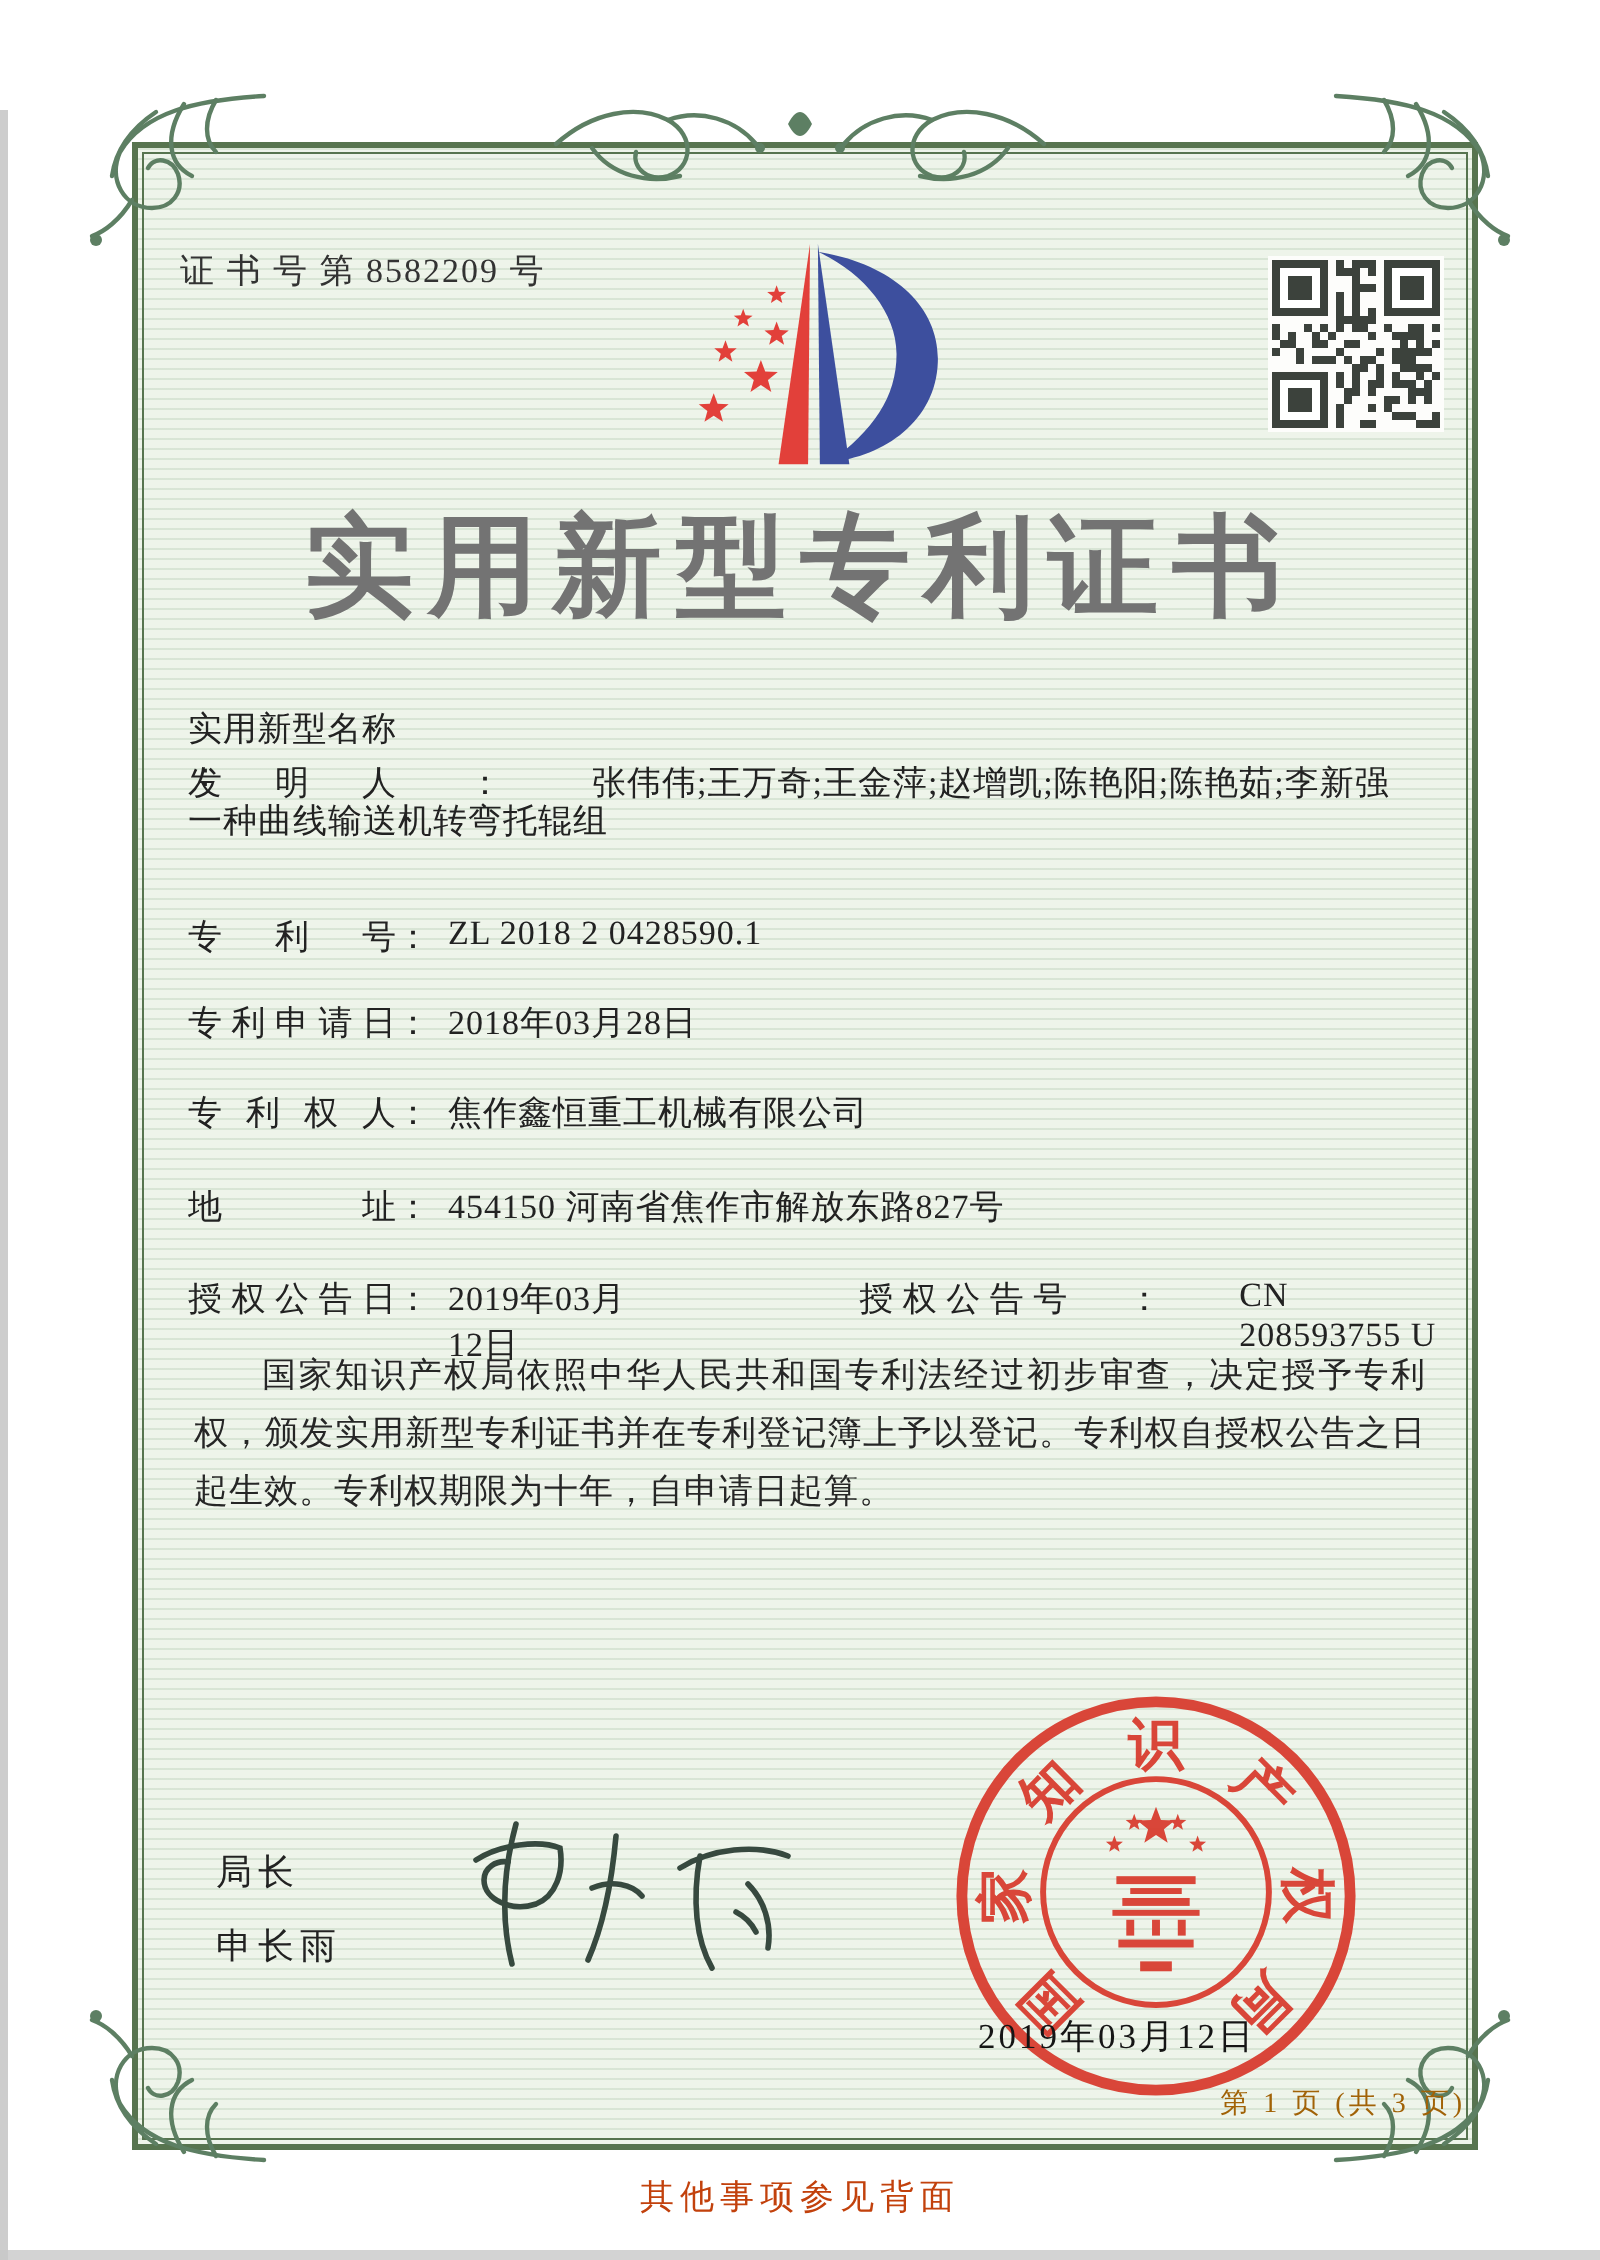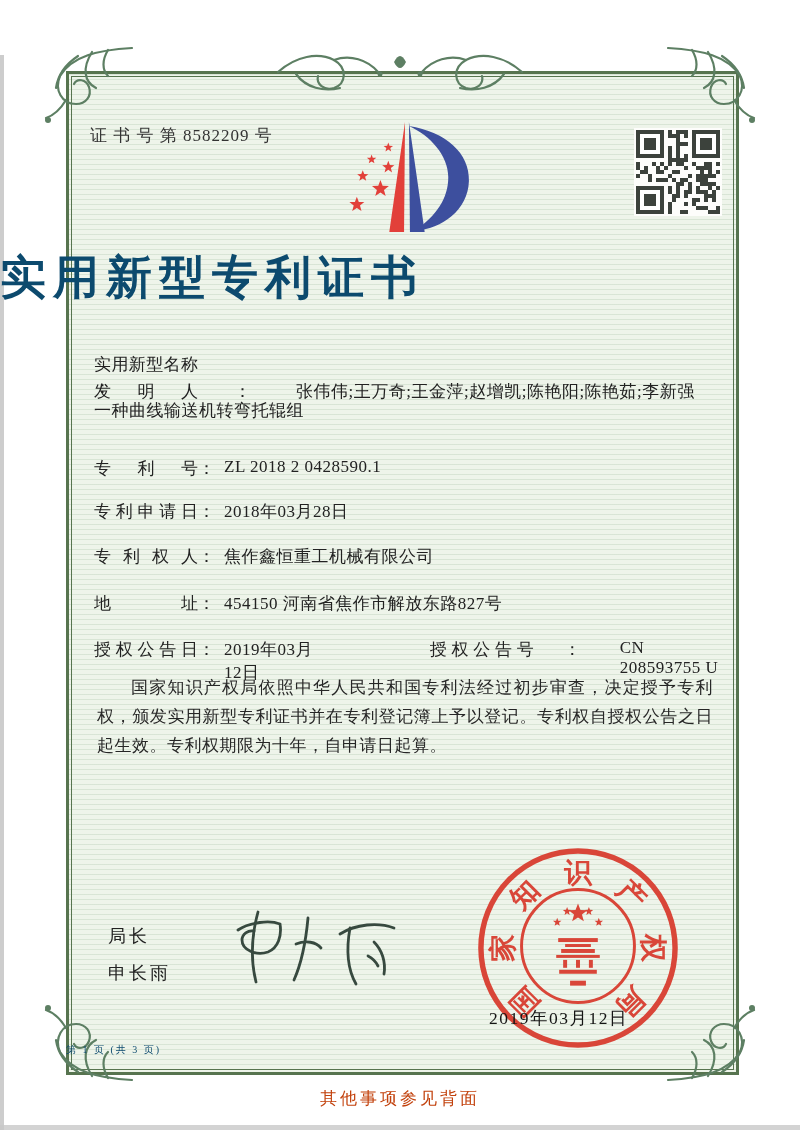--- a/index.html
+++ b/index.html
@@ -22,22 +22,22 @@
   .fl-bl{left:44px;top:994px;transform:scale(-1,1);}
   .fl-br{left:664px;top:994px;}
   .dragons{position:absolute;left:266px;top:44px;width:268px;height:58px;}
   .orn path{fill:none;stroke:#5d7f63;stroke-width:2.2;stroke-linecap:round;}
   .orn .fl-fill{fill:#5d7f63;stroke:none;}
   
   .cert-no{position:absolute;left:90px;top:124px;font-size:17px;color:#333;letter-spacing:1px;}
   .logo{position:absolute;left:332px;top:120px;width:148px;height:116px;}
   .qr{position:absolute;left:634px;top:128px;width:88px;height:88px;background:#fdfdfb;}
   .qd{fill:#3c423c;}
-  .title{position:absolute;left:0;top:247px;width:100%;text-align:left;
-         font-size:46px;font-weight:bold;color:#0c4a6e;letter-spacing:7px;}
+  .title{position:absolute;left:0;top:247px;width:100%;text-align:center;
+         font-size:55px;font-weight:bold;color:#737373;letter-spacing:7px;}
   
   .row{position:absolute;left:94px;width:630px;display:flex;font-size:17px;color:#222;align-items:flex-start;}
   .flabel{display:inline-block;width:104px;text-align:justify;text-align-last:justify;flex:none;}
   .colon{flex:none;margin-right:9px;}
   .fvalue{letter-spacing:.5px;}
   .r1{top:353px;flex-direction:column;} .r2{top:379px;line-height:26px;gap:36px;} .r3{top:457px;} .r4{top:500px;}
   .r5{top:545px;} .r6{top:592px;} .r7{top:638px;}
   .grant-g{display:flex;}
   .g2{margin-left:100px;gap:30px;}
   
@@ -48,21 +48,21 @@
   .signature{position:absolute;left:222px;top:900px;width:190px;height:95px;}
   .signature path{fill:none;stroke:#37493f;stroke-width:2.8;stroke-linecap:round;}
   
   .seal{position:absolute;left:474px;top:844px;width:208px;height:208px;opacity:.92;}
   .seal .ring-ch{font-size:28px;font-weight:bold;fill:#d8382a;text-anchor:middle;
                  font-family:"Liberation Serif","DejaVu Serif",serif;}
   .seal-red{fill:#d8382a;}
   .seal-stroke{fill:none;stroke:#d8382a;}
   .seal-date{position:absolute;left:489px;top:1006px;font-size:17.5px;color:#151515;letter-spacing:1.5px;z-index:5;}
   
-  .page-ind{position:absolute;left:66px;top:1043px;width:667px;text-align:left;font-size:10px;color:#0c4a6e;letter-spacing:2px;}
+  .page-ind{position:absolute;left:66px;top:1043px;width:667px;text-align:right;font-size:14px;color:#a16207;letter-spacing:2px;}
   .back-note{position:absolute;left:0;top:1087px;width:100%;text-align:center;font-size:17px;color:#c2410c;letter-spacing:3px;}
 </style>
 </head>
 <body>
 
 <div class="page">
 
   <div class="scan-left"></div>
   <div class="scan-bottom"></div>
 

